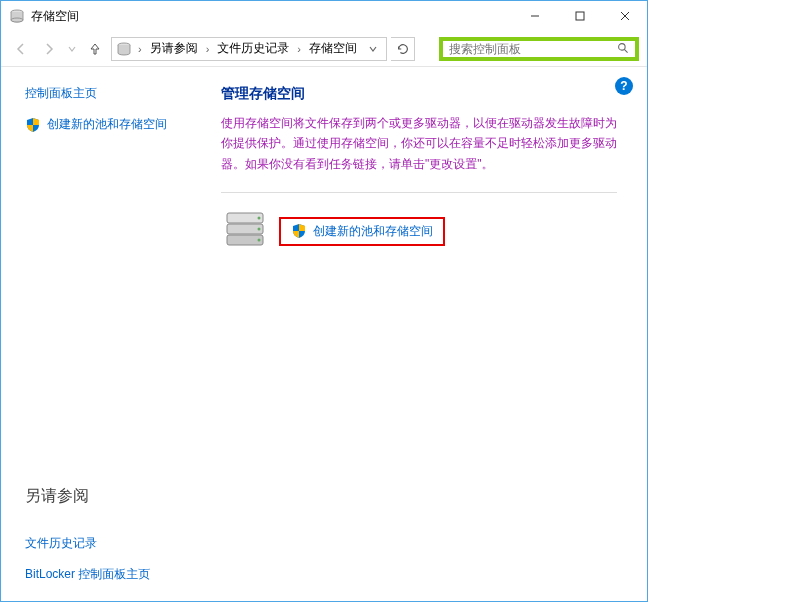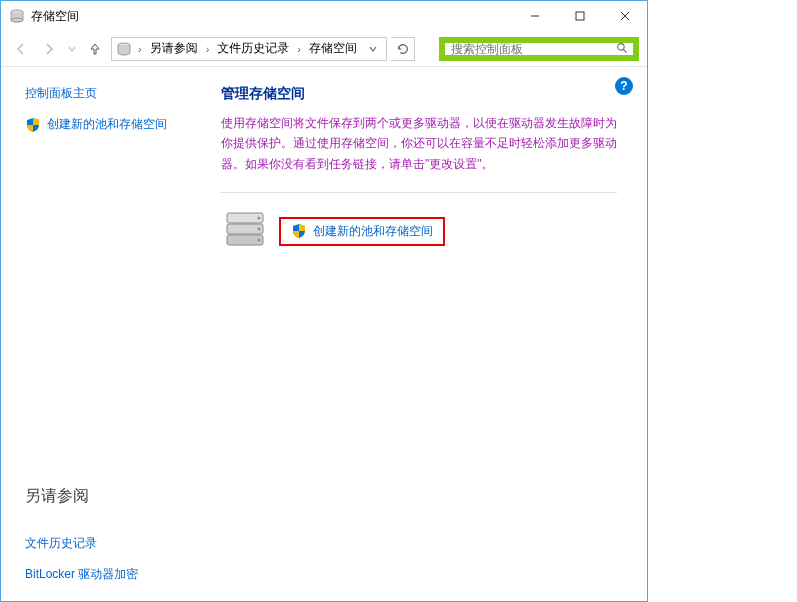--- a/index.html
+++ b/index.html
@@ -13,21 +13,21 @@
     .win-btn.close { width: 45px; }
     .nav-row { height: 36px; display: flex; align-items: center; padding: 0 8px; gap: 4px; border-bottom: 1px solid #e5e5e5; }
     .nav-arrow { width: 24px; height: 24px; display: flex; align-items: center; justify-content: center; color: #999; font-size: 16px; }
     .nav-arrow.enabled { color: #555; }
     .breadcrumb-wrap { flex: 1; height: 24px; border: 1px solid #ccc; display: flex; align-items: center; padding: 0 4px; gap: 2px; }
     .bc-icon { width: 16px; height: 16px; display: flex; align-items: center; }
     .bc-sep { color: #666; font-size: 11px; padding: 0 4px; }
     .bc-item { font-size: 12px; padding: 0 2px; }
     .bc-dropdown { margin-left: auto; color: #666; font-size: 10px; padding: 0 4px; }
     .refresh-btn { width: 24px; height: 24px; border: 1px solid #ccc; border-left: none; display: flex; align-items: center; justify-content: center; color: #555; }
-    .search-box { width: 200px; height: 24px; border: 6px solid #84cc16; display: flex; align-items: center; margin-left: 20px; }
+    .search-box { width: 200px; height: 24px; border: 4px solid #84cc16; display: flex; align-items: center; margin-left: 20px; }
     .search-input { flex: 1; border: none; outline: none; padding: 0 6px; font-size: 12px; color: #888; background: transparent; }
     .search-icon-btn { width: 24px; display: flex; align-items: center; justify-content: center; color: #555; }
     .body { flex: 1; display: flex; position: relative; }
     .help-icon { position: absolute; top: 10px; right: 14px; width: 18px; height: 18px; border-radius: 50%; background: #0078d7; color: #fff; display: flex; align-items: center; justify-content: center; font-size: 12px; font-weight: bold; }
     .sidebar { width: 210px; padding: 18px 10px 4px 24px; display: flex; flex-direction: column; }
     .sidebar-link { color: #0066cc; font-size: 12px; margin-bottom: 14px; display: flex; align-items: center; gap: 6px; }
     .see-also { margin-top: auto; }
     .see-also-header { color: #404040; font-size: 16px; margin-bottom: 28px; }
     .main { flex: 1; padding: 18px 30px 32px 10px; }
     .main-heading { color: #003399; font-size: 14px; margin-bottom: 10px; }
@@ -142,21 +142,21 @@
             <path d="M8 1 L14 3 L14 8 Q14 13 8 15 Q2 13 2 8 L2 3 Z" fill="#0078d7"></path>
             <path d="M8 1 L14 3 L14 8 L8 8 Z" fill="#ffb900"></path>
             <path d="M8 8 L8 15 Q2 13 2 8 Z" fill="#ffb900"></path>
           </svg>
         </span>
         <span>创建新的池和存储空间</span>
       </a>
       <div class="see-also">
         <div class="see-also-header">另请参阅</div>
         <a class="sidebar-link">文件历史记录</a>
-        <a class="sidebar-link">BitLocker 驱动器加密</a>
+        <a class="sidebar-link">BitLocker 控制面板主页</a>
       </div>
     </div>
 
     <div class="main">
       <h1 class="main-heading">管理存储空间</h1>
       <p class="main-desc">使用存储空间将文件保存到两个或更多驱动器，以便在驱动器发生故障时为你提供保护。通过使用存储空间，你还可以在容量不足时轻松添加更多驱动器。如果你没有看到任务链接，请单击"更改设置"。</p>
       <hr class="divider">
       <div class="action-row">
         <span class="drives-icon">
           <svg width="48" height="48" viewBox="0 0 48 48">

